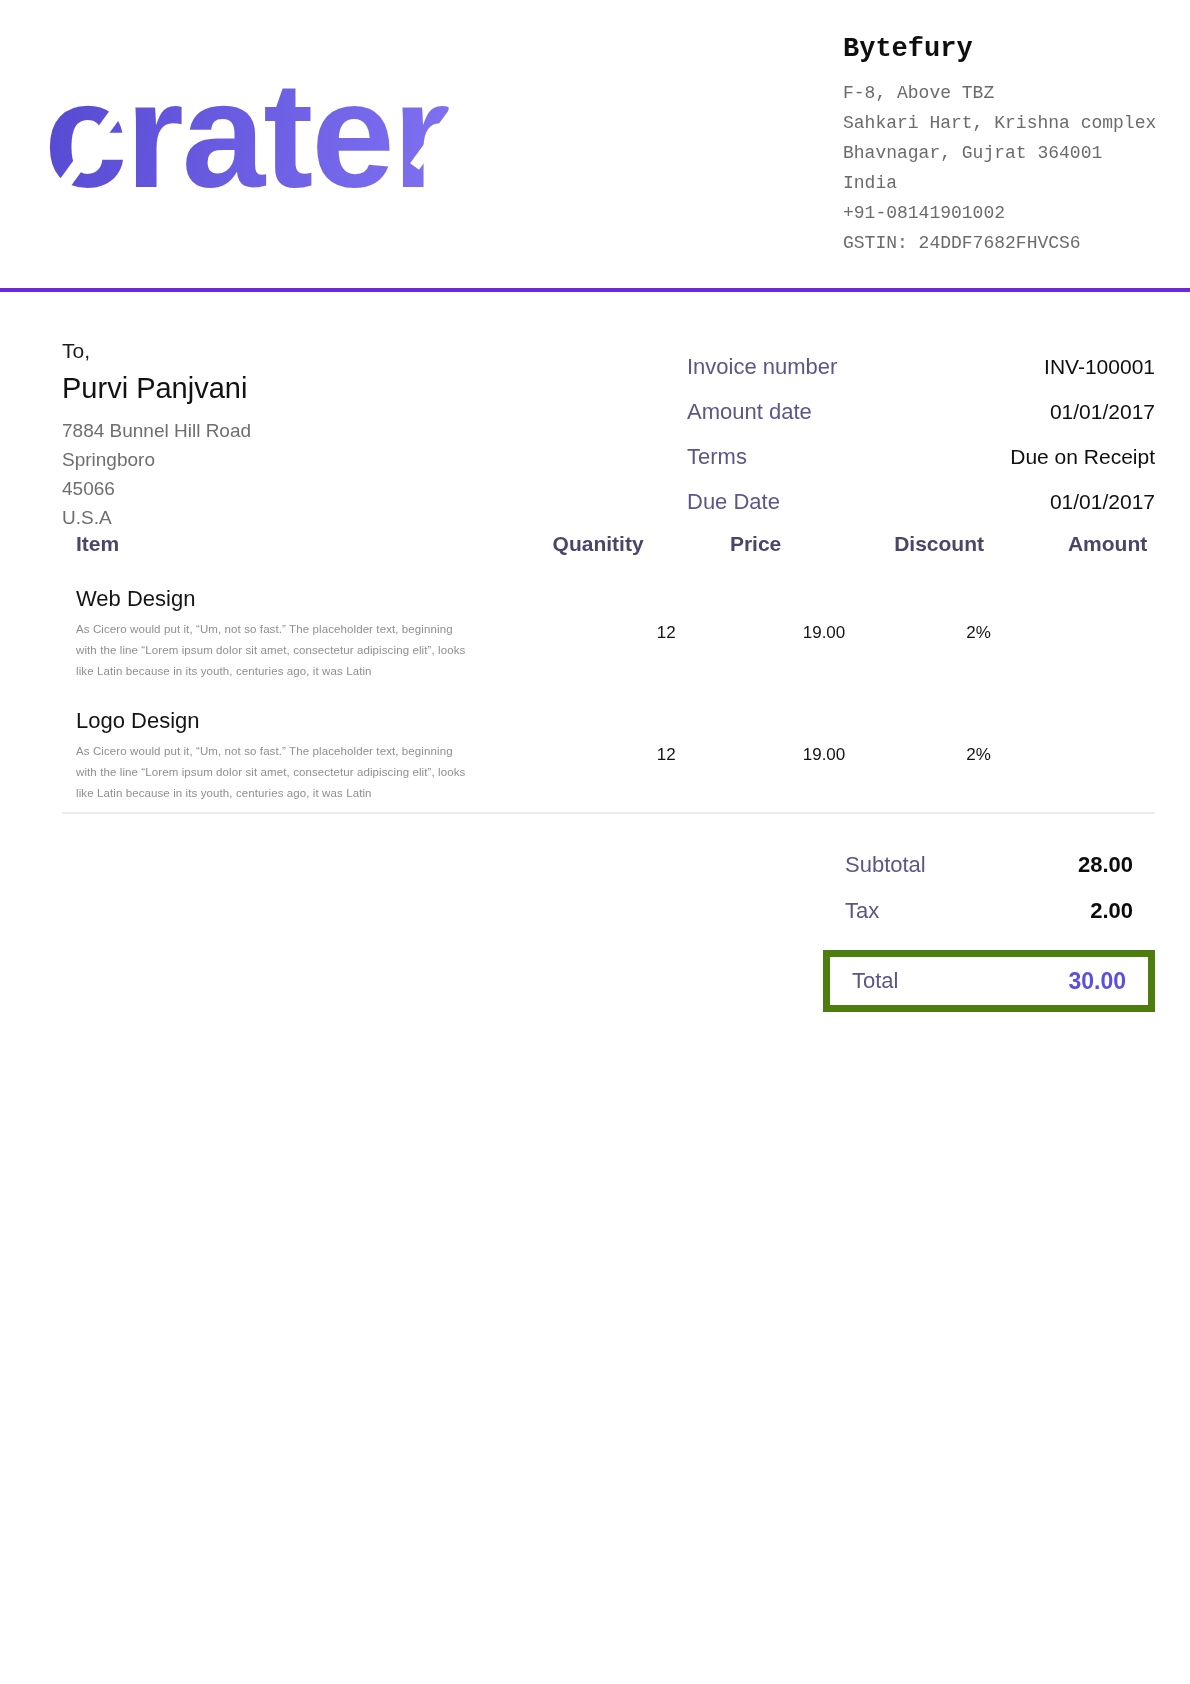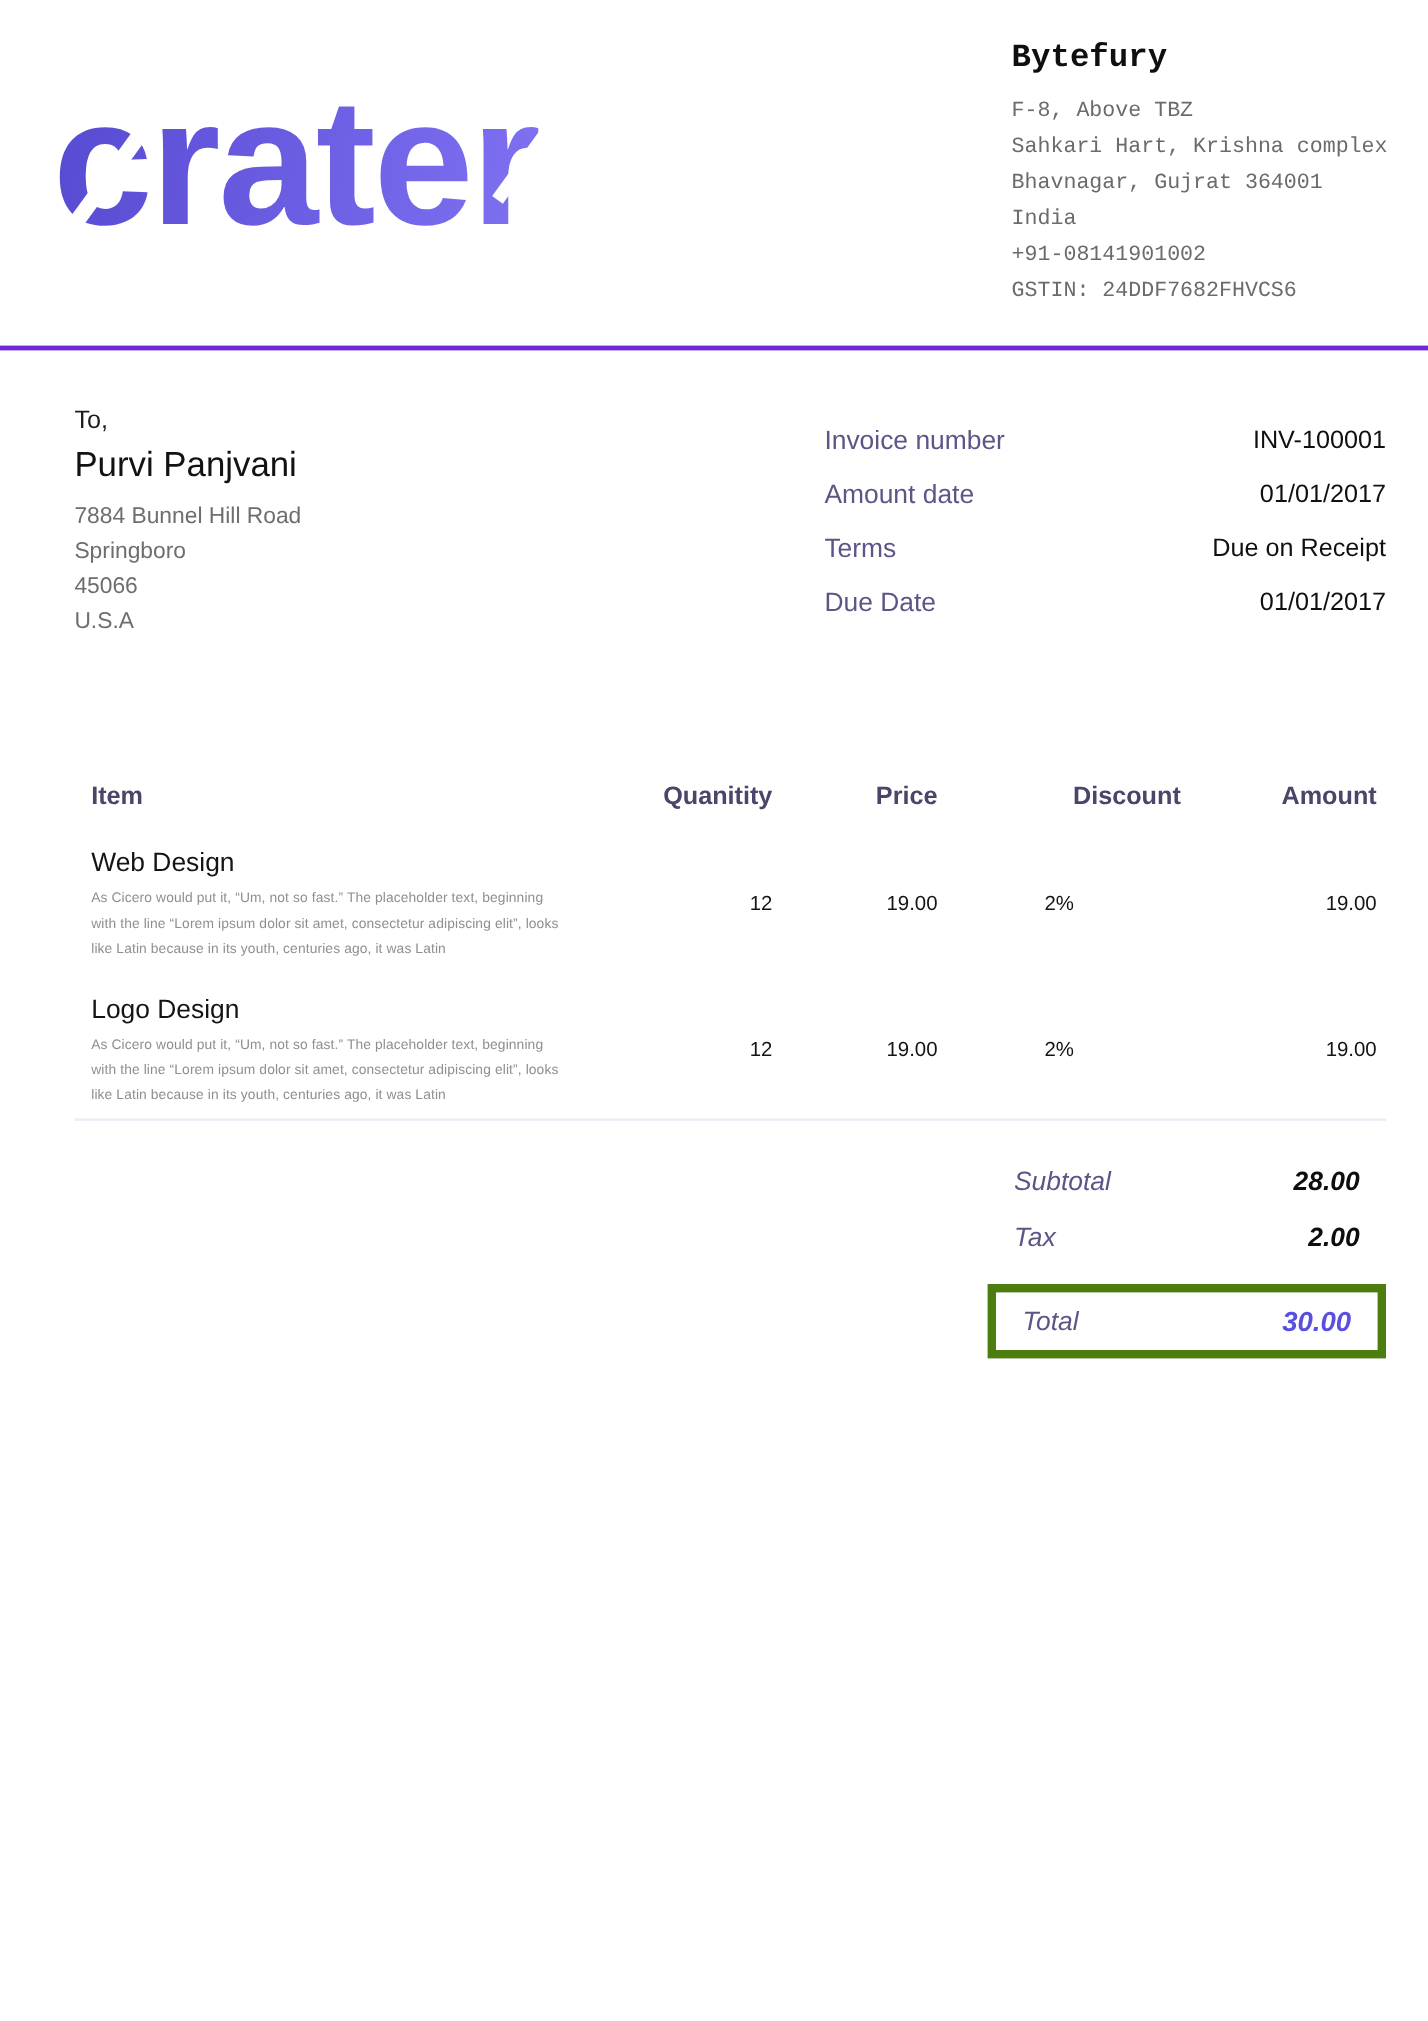--- a/index.html
+++ b/index.html
@@ -39,41 +39,41 @@
   .to-label { font-size:21px; color:#1c1c1c; }
   .customer-name { font-size:29px; font-weight:500; color:#121212; margin:9px 0 11px; }
   .customer-address div { font-size:19px; color:#6e6e6e; line-height:29px; }
 
   .meta { width:468px; margin-top:5px; }
   .meta-row { display:flex; justify-content:space-between; align-items:center; height:45px; }
   .meta-label { font-size:22px; color:#5b5687; }
   .meta-value { font-size:21px; color:#101010; font-weight:500; }
 
   
-  .items { margin-top:120px; }
+  .items { }
   .trow {
     display:grid;
     grid-template-columns:42% 11.2% 12.9% 19% 15.3%;
     padding:0 12px 0 14px;
     align-items:center;
   }
   .thead { height:28px; align-items:start; }
   .th { font-size:21px; font-weight:700; color:#4a4569; white-space:nowrap; }
   .th-right { text-align:right; }
-  .item-row { margin-top:24px; }
+  .item-row { margin-top:24px;gap:32px; }
   .item-name { font-size:22px; font-weight:500; color:#141414; line-height:30px; }
   .item-desc { margin-top:5px; width:100%; }
   .item-desc div { font-size:11.5px; color:#8f8f8f; line-height:21px; white-space:nowrap; letter-spacing:0.1px; }
   .cell-num { font-size:17px; font-weight:500; color:#141414; text-align:right; }
   .cell-center { text-align:center; }
 
   .table-divider { height:2px; background:#e9ecf4; margin-top:8px; }
 
   
-  .totals { width:332px; margin-left:auto; margin-top:28px;font-style:italic; }
+  .totals { width:332px; margin-left:auto; margin-top:28px; }
   .total-line { display:flex; justify-content:space-between; align-items:center; height:46px; padding:0 22px; }
   .total-line .t-label { font-size:22px; color:#5b5687; }
   .total-line .t-value { font-size:22px; font-weight:600; color:#0d0d0d; }
   .total-box {
     margin-top:16px; height:62px; border:7px solid #4d7c0f; background:#ffffff;
     display:flex; justify-content:space-between; align-items:center; padding:0 22px;
   }
   .total-box .t-label { font-size:22px; color:#5b5687; }
   .total-box .t-value { font-size:23px; font-weight:700; color:#5a50e0; }
 </style>

